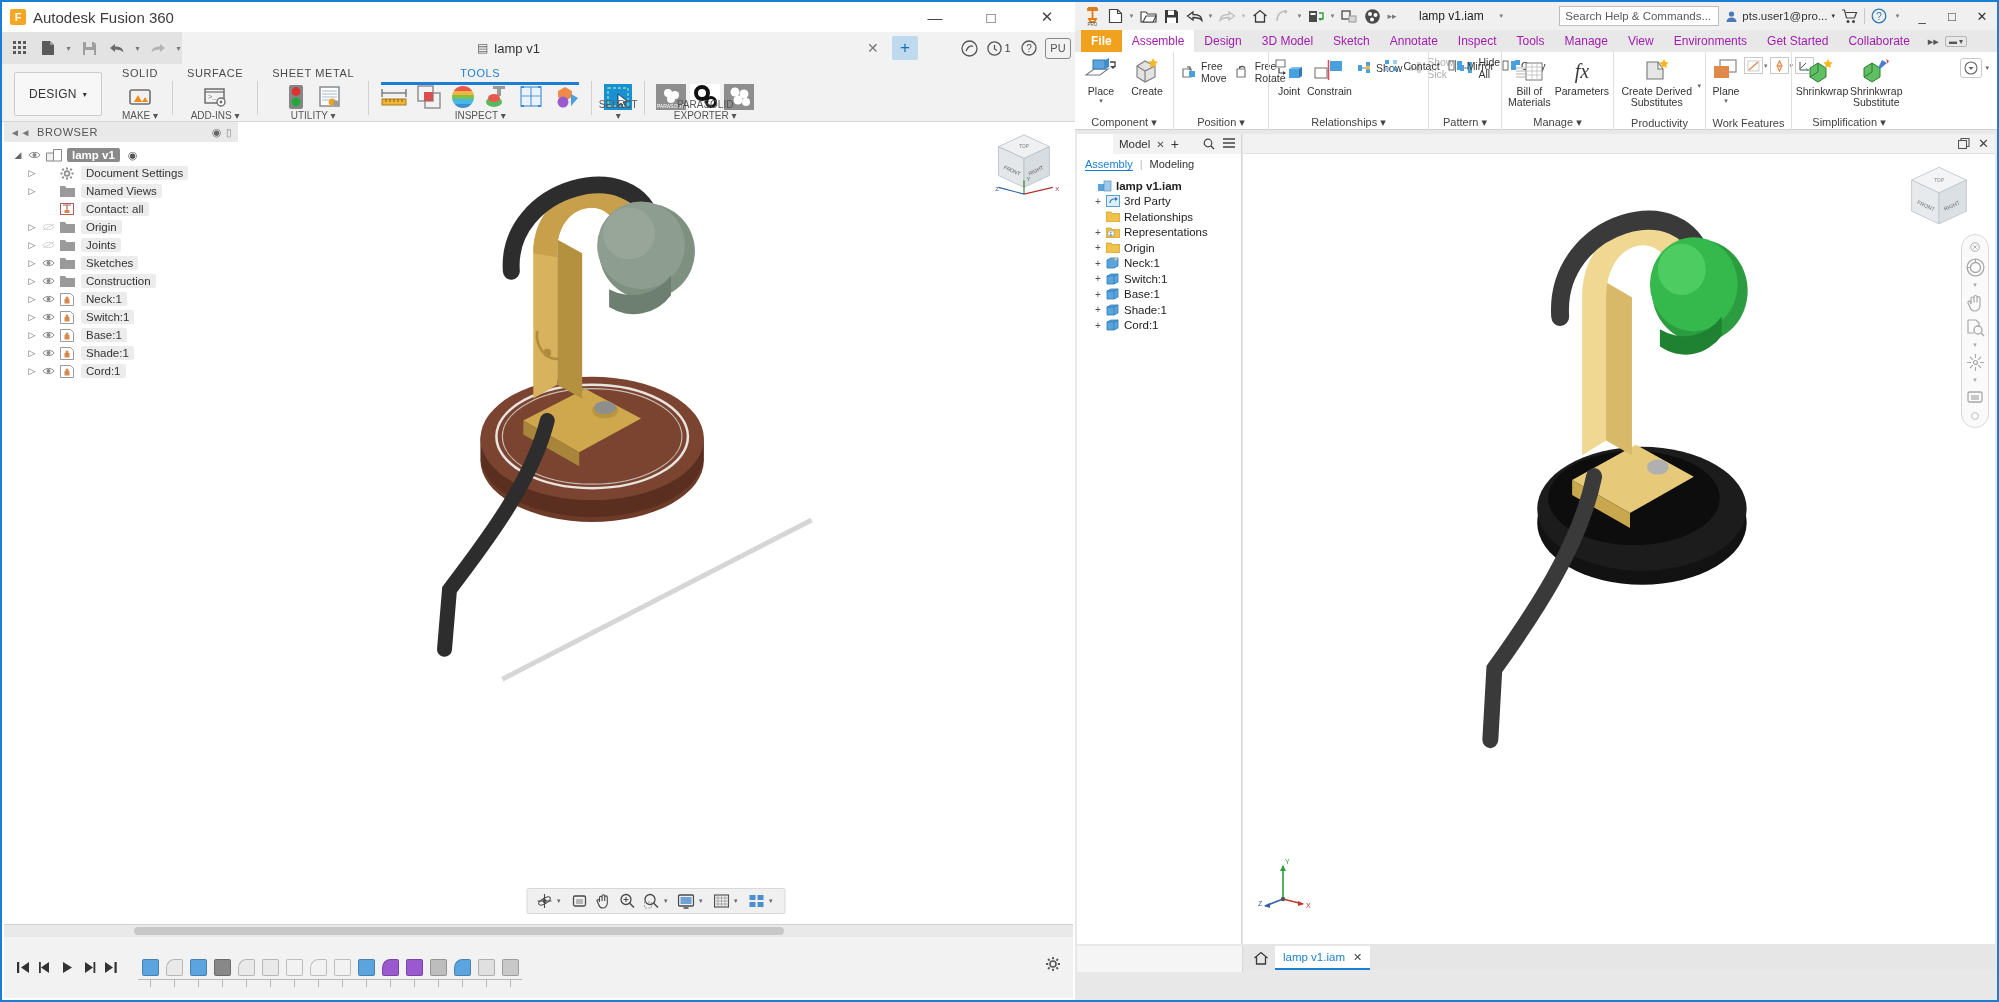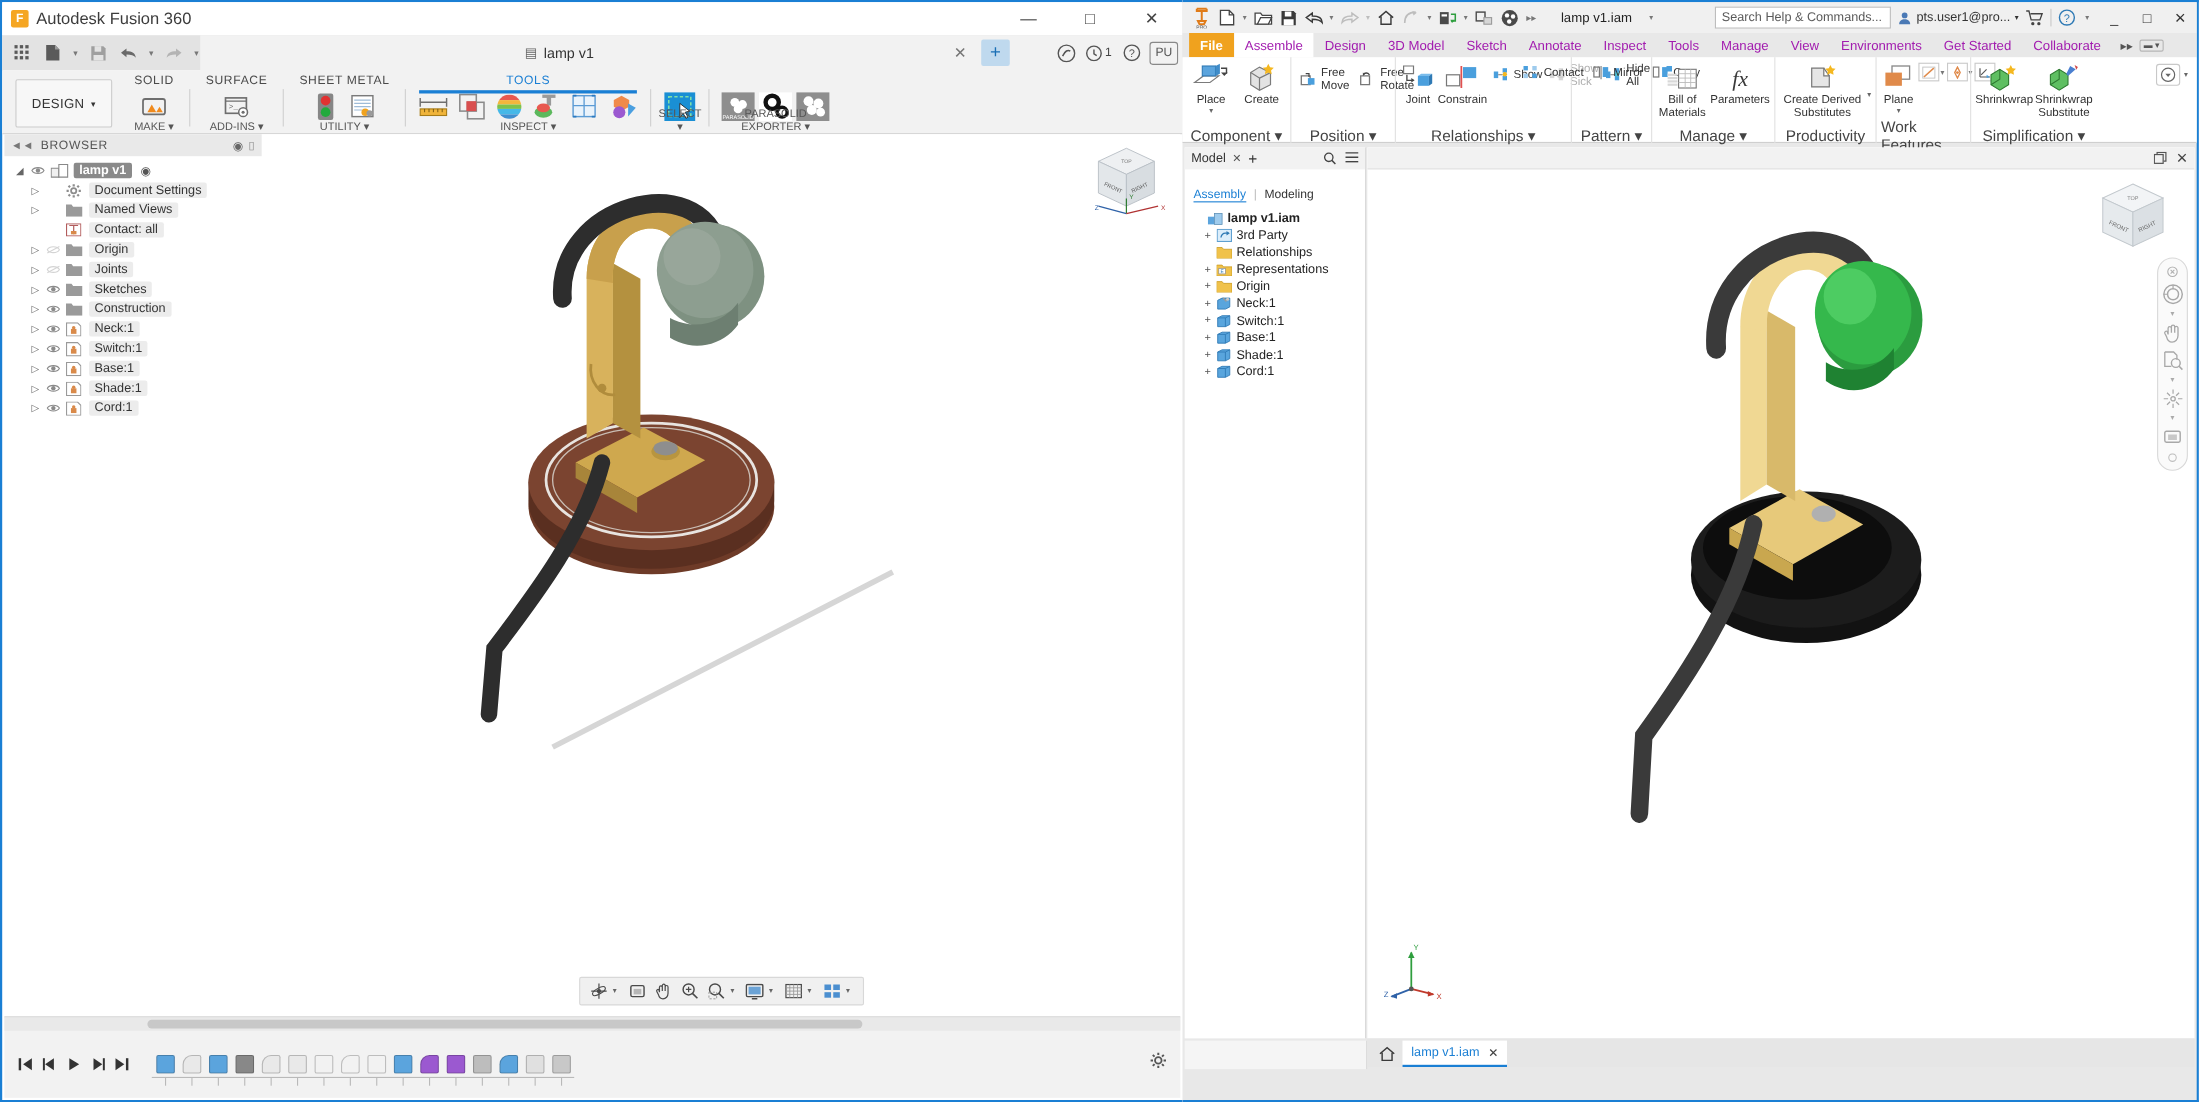--- a/index.html
+++ b/index.html
@@ -138,42 +138,42 @@
   .i-tabs .more { display:flex; align-items:center; gap:6px; padding:0 8px;
     color:#555; font-size:11px; }
 
   .i-ribbon { height:78px; background:#fff; border-bottom:1px solid #cfcfcf;
     display:flex; position:relative; }
   .i-panel { position:relative; height:78px; display:flex; flex-direction:column;
     padding:2px 4px 0; }
   .i-panel + .i-panel { border-left:1px solid #e0e0e0; }
   .i-panelbody { flex:1; display:flex; align-items:flex-start; gap:2px;
     padding-top:2px;}
-  .i-panellbl { height:15px; font-size:14px; color:#444; text-align:left;
+  .i-panellbl { height:15px; font-size:11px; color:#444; text-align:right;
     display:flex; align-items:center; justify-content:center; gap:4px; }
   .i-big { width:50px; display:flex; flex-direction:column; align-items:center;
     font-size:10.5px; color:#333; }
   .i-big .bi { height:30px; display:flex; align-items:center;
     justify-content:center; }
   .i-big .bl { text-align:center; line-height:11px; }
   .i-small { display:flex; align-items:center; gap:4px; height:20px;
     font-size:10.5px; color:#333; padding:0 3px; }
   .i-small.dis { color:#b0b0b0;align-items:center; }
   .i-col { display:flex; justify-content:center; }
   .i-ribbon-right { margin-left:auto; display:flex; align-items:flex-start;
     padding:6px 8px 0; }
 
   
   .i-brow { position:absolute; left:2px; top:132px; width:165px; bottom:56px;
     background:#fff; border-right:1px solid #d6d6d6; }
   .i-btabs { height:20px; background:#f2f2f2; display:flex; align-items:center;
-    padding:0 6px; font-size:11.5px; color:#333; gap:6px; }
+    padding:0 6px; font-size:11.5px; color:#333; gap:6px;margin-left:36px; }
   .i-btabs .sp { margin-left:auto; display:flex; gap:8px; color:#555; }
   .i-bsub { height:20px; display:flex; align-items:center; gap:7px;
-    padding:0 8px; font-size:11px;margin-top:13px; }
+    padding:0 8px; font-size:11px; }
   .i-bsub .on { color:#1a7fd4; border-bottom:1px solid #1a7fd4; }
   .i-bsub .off { color:#333; }
   .i-itree { padding:4px 0 0 4px; font-size:11.5px; color:#222; }
   .i-irow { display:flex; align-items:center; height:15.5px; gap:3px;
     padding-left:6px; white-space:nowrap; }
   .i-irow .plus { width:10px; text-align:center; font-size:10px; color:#555; }
   .i-irow .ic { width:13px; height:11px; }
   .i-irow.root { font-weight:bold; padding-left:4px; }
 
   .i-canvas { position:absolute; left:168px; top:132px; right:2px; bottom:56px;

